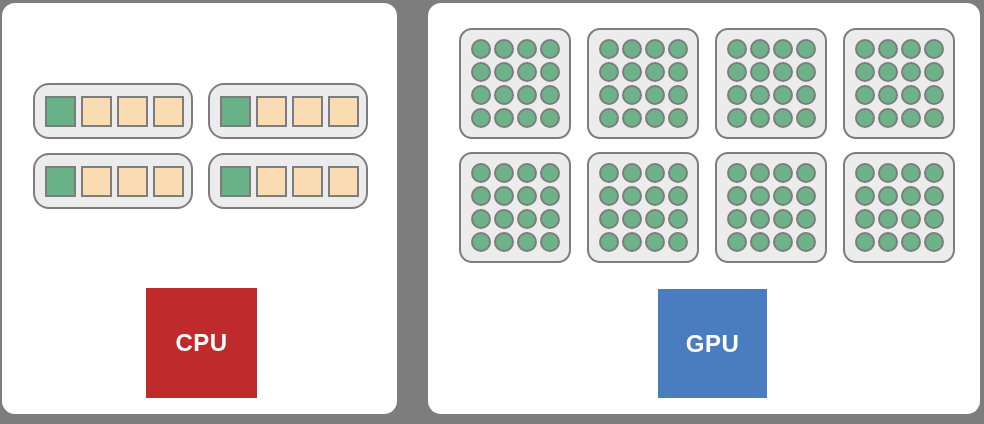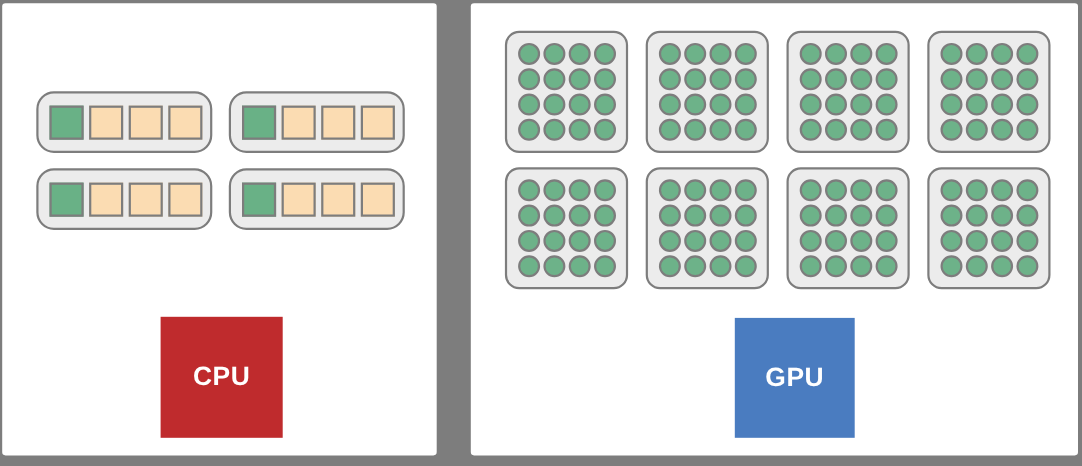--- a/index.html
+++ b/index.html
@@ -4,21 +4,21 @@
 <style>
   html,body{margin:0;padding:0;}
   body{
     width:984px;height:424px;position:relative;overflow:hidden;
     background:var(--background,#7d7d7d);
     font-family:"Liberation Sans",sans-serif;
   }
   .panel{
     position:absolute;top:3px;height:411px;
     background:var(--panel,#ffffff);
-    border-radius:3px;
+    border-radius:13px;
   }
   .panel.cpu{left:2px;width:395px;}
   .panel.gpu{left:428px;width:552px;}
 
   
   .cpu-groups{
     position:absolute;left:31px;top:80px;
     display:grid;grid-template-columns:repeat(2,160px);grid-auto-rows:56px;
     column-gap:15px;row-gap:14px;
   }
@@ -51,21 +51,21 @@
     border:2px solid var(--outline,#7d7d7d);
     background:var(--gpu-core,#6db289);
   }
 
   
   .chip{
     position:absolute;display:flex;align-items:center;justify-content:center;
     color:var(--label-text,#ffffff);font-weight:bold;font-size:24px;letter-spacing:0.5px;
   }
   .cpu-chip{left:144px;top:285px;width:111px;height:110px;background:var(--cpu-chip,#bf2b2d);}
-  .gpu-chip{left:240px;top:286px;width:109px;height:109px;background:var(--gpu-chip,#4a7cc0);}
+  .gpu-chip{left:230px;top:286px;width:109px;height:109px;background:var(--gpu-chip,#4a7cc0);}
 </style>
 </head>
 <body style="--background: #7d7d7d; --panel: #ffffff; --container-fill: #ececec; --outline: #7d7d7d; --control-unit: #69b186; --alu-unit: #fbdcb2; --gpu-core: #6db289; --cpu-chip: #bf2b2d; --gpu-chip: #4a7cc0; --label-text: #ffffff;">
 
 <div>
 
   <section class="panel cpu">
     <div class="cpu-groups">
         <div class="core-group">
           <div class="core-unit control"></div>

